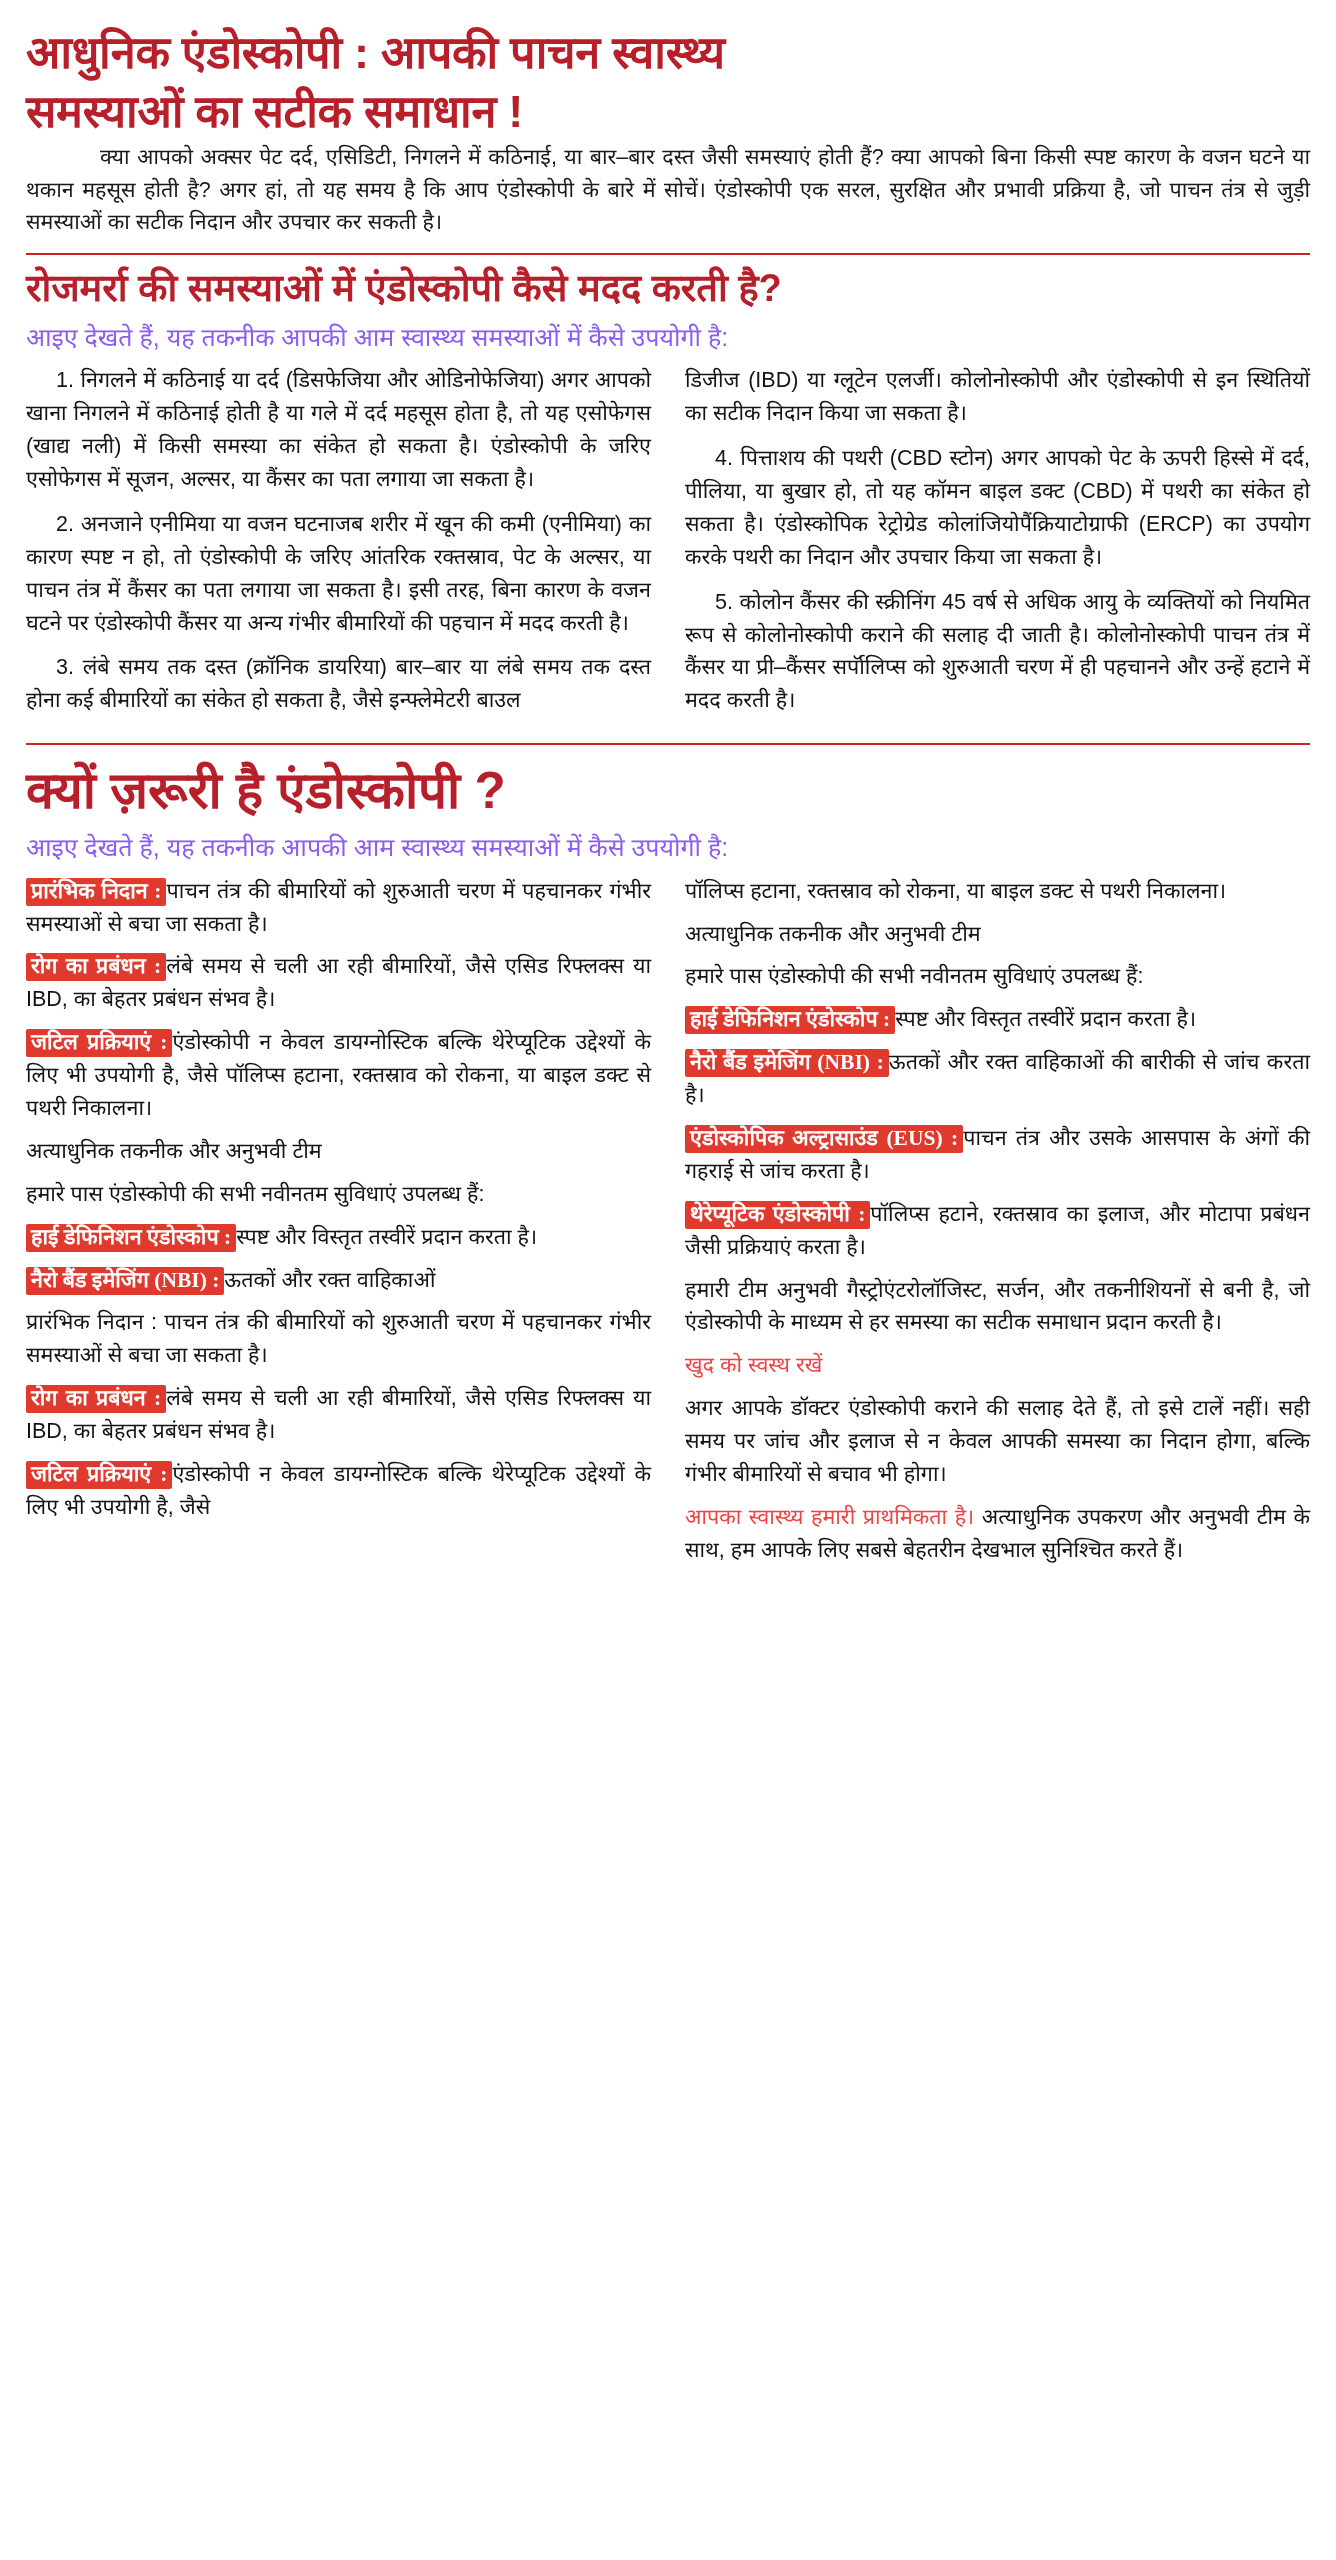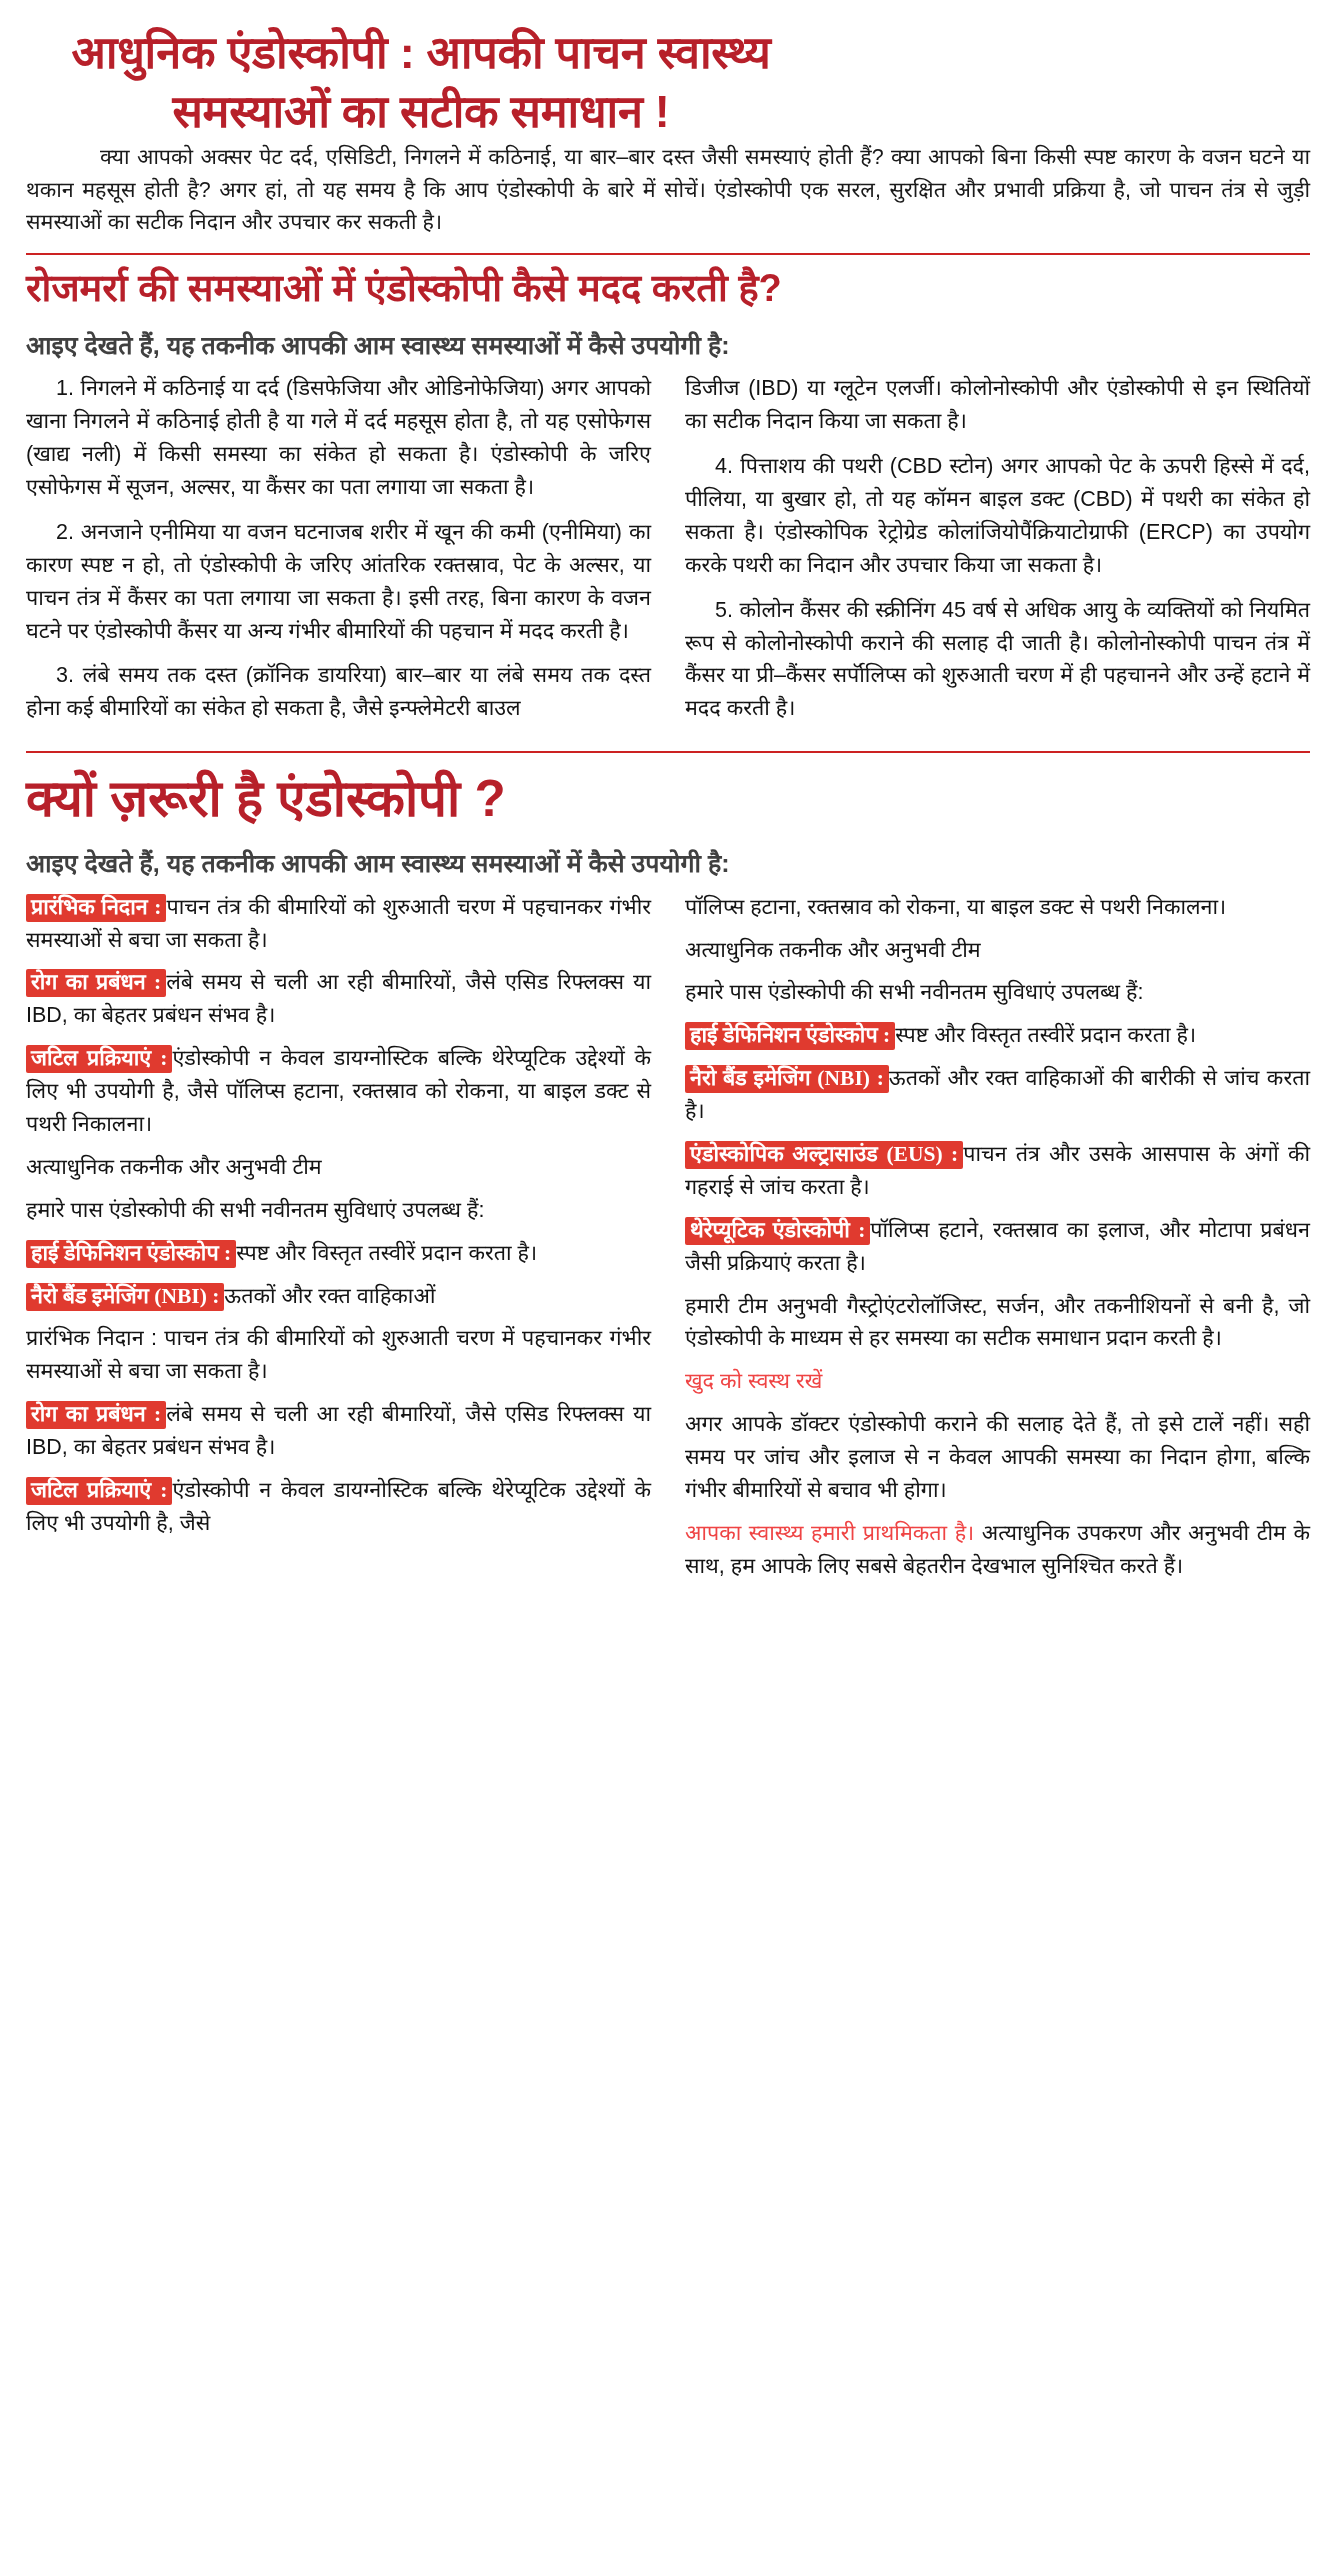--- a/index.html
+++ b/index.html
@@ -26,21 +26,20 @@
     gap:20px;
   }
   .headline {
     color:#b7202a;
     font-weight:bold;
     font-size:45px;
     line-height:1.30;
     letter-spacing:-0.3px;
     max-width:790px;
     padding-top:2px;
-    text-align:center;
   }
   .brand {
     width:440px;
     display:flex;
     flex-direction:column;
     align-items:center;
     padding-top:10px;
   }
   .brand-mark {
     width:210px;
@@ -100,25 +99,25 @@
     font-weight:bold;
     font-size:38px;
     line-height:1.25;
     margin:10px 0 4px 0;
   }
   .sec-title.big {
     font-size:51px;
     margin:14px 0 6px 0;
   }
   .sec-sub {
-    color:#404040;
-    font-weight:bold;
+    color:#8b5cf6;
+    font-weight:normal;
     font-size:25px;
     line-height:1.35;
-    margin:16px 0 10px 0;
+    margin:8px 0 10px 0;
   }
 
   
   .cols {
     display:flex;
     gap:34px;
     align-items:flex-start;
   }
   .col { flex:1 1 0; min-width:0; }
   .para {

